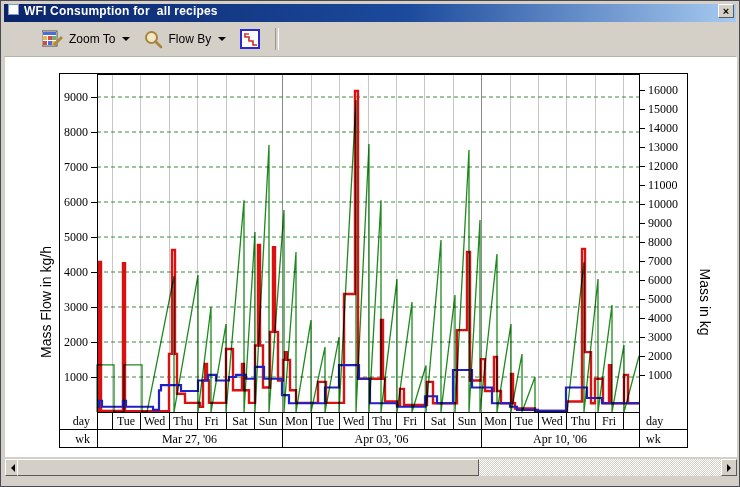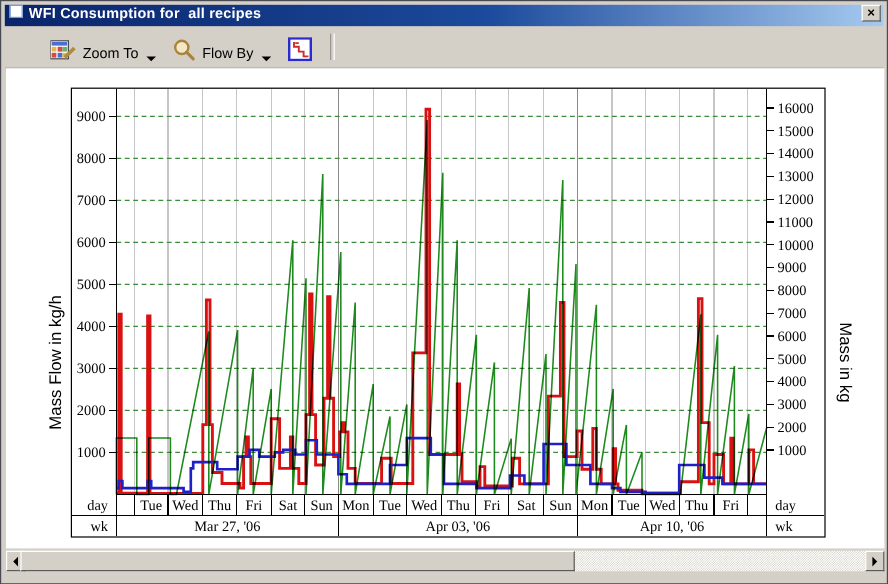--- a/index.html
+++ b/index.html
@@ -6,21 +6,21 @@
   .window{position:relative;width:740px;height:487px;background:#D4D0C8;border:1px solid #4a4a55;box-sizing:border-box;overflow:hidden;}
   .titlebar{position:absolute;left:3px;top:3px;right:3px;height:18px;
     background:linear-gradient(90deg,#0a246a 0%,#1c4a9c 55%,#a6caf0 100%);
     display:flex;align-items:flex-start;padding:0 2px;}
   .app-icon{width:11px;height:11px;margin-left:2px;background:#ffffff;border:1px solid #7a9ad0;box-sizing:border-box;flex:0 0 auto;}
   .title{color:#fff;font-weight:bold;font-size:12px;margin-left:5px;white-space:pre;letter-spacing:.2px;flex:1 1 auto;overflow:hidden;}
   .close-btn{flex:0 0 auto;width:16px;height:14px;background:#D4D0C8;border:1px solid;border-color:#fff #5a5a5a #5a5a5a #fff;
     font-size:11px;line-height:11px;font-weight:bold;color:#000;display:flex;align-items:center;justify-content:center;padding:0;cursor:default;}
   .toolbar{position:absolute;left:3px;top:21px;right:3px;height:34px;background:#D4D0C8;border-bottom:1px solid #b8b4ac;
     display:flex;align-items:center;padding-left:33px;}
-  .tb-btn{display:flex;align-items:flex-end;height:24px;padding:0 5px;margin-right:4px;}
+  .tb-btn{display:flex;align-items:center;height:24px;padding:0 5px;margin-right:4px;}
   .tb-btn .lbl{font-size:12px;color:#000;margin:0 4px 0 5px;}
   .dd-arrow{width:0;height:0;border-left:4px solid transparent;border-right:4px solid transparent;border-top:4px solid #000;margin-left:3px;}
   .tb-sep{width:2px;height:22px;border-left:1px solid #9a968e;border-right:1px solid #fff;margin:0 6px;}
   .client{position:absolute;left:4px;top:56px;width:732px;height:400px;background:#ffffff;}
   .panel{position:absolute;left:54px;top:16px;width:627px;height:373px;border:1px solid #000;background:#fff;}
   .y-title{position:absolute;font-size:14px;color:#000;white-space:nowrap;}
   .y-title.left{left:41px;top:245px;transform:translate(-50%,-50%) rotate(-90deg);}
   .y-title.right{left:700px;top:245px;transform:translate(-50%,-50%) rotate(90deg);}
   .y-title{z-index:3;}
   .yt-wrap{position:absolute;inset:0;pointer-events:none;}

